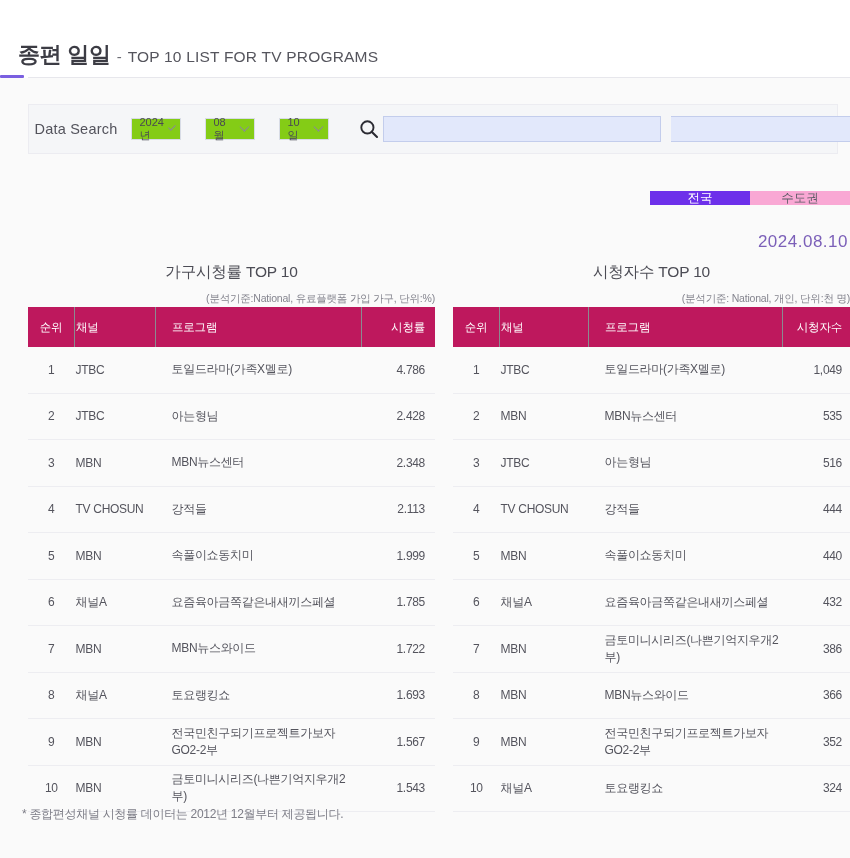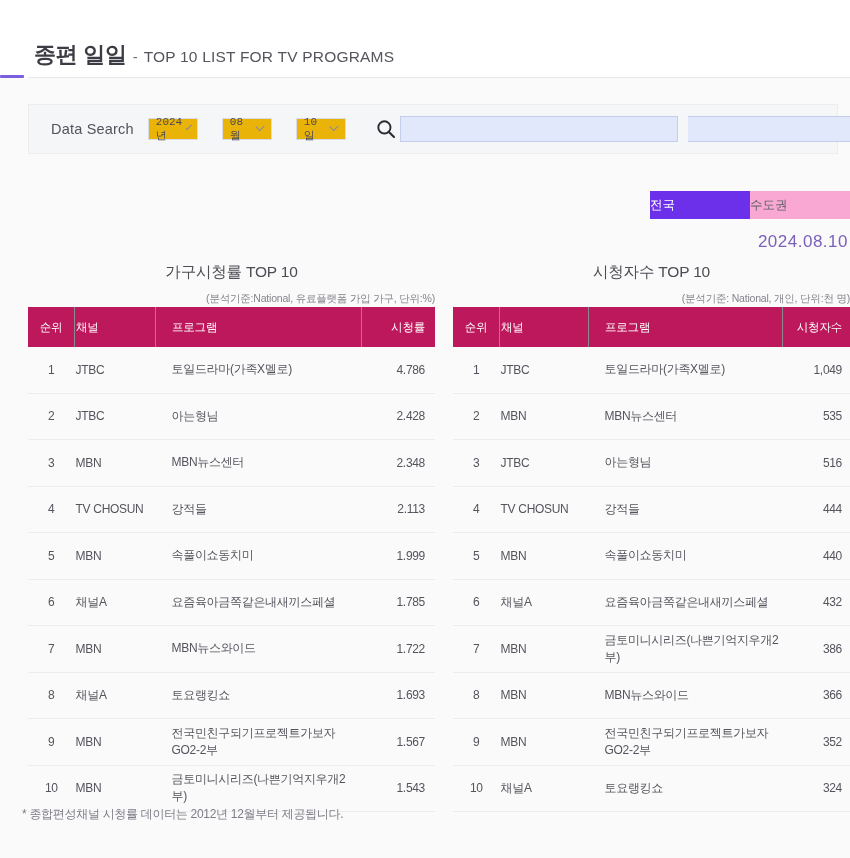--- a/index.html
+++ b/index.html
@@ -18,21 +18,21 @@
 
   
   .page-header {
     position: relative;
     height: 78px;
     background: #ffffff;
     box-sizing: border-box;
   }
   .page-header .title-wrap {
     position: absolute;
-    left: 34px;
+    left: 18px;
     top: 40px;
     display: flex;
     align-items: baseline;
     white-space: nowrap;
   }
   .title-ko {
     font-size: 22px;
     font-weight: 700;
     color: #3c3c44;
     letter-spacing: -0.3px;
@@ -70,45 +70,45 @@
     position: absolute;
     left: 28px;
     top: 104px;
     width: 810px;
     height: 50px;
     background: #f5f6f8;
     border: 1px solid #ececf1;
     box-sizing: border-box;
     display: flex;
     align-items: center;
+    justify-content: center;
   }
   .search-label {
     font-size: 14.5px;
     color: #53535c;
     letter-spacing: 0.2px;
     margin-left: 22px;
     margin-right: 14px;
     white-space: nowrap;
   }
   .select-box {
     height: 22px;
     min-width: 50px;
-    background: #eab308;
+    background: #84cc16;
     border: 1px solid #d8dce6;
     box-sizing: border-box;
     display: flex;
     align-items: center;
     justify-content: center;
     gap: 6px;
     padding: 0 7px;
     margin-right: 24px;
     font-size: 11px;
     color: #494952;
     cursor: pointer;
-    font-family: Liberation Mono, monospace;
   }
   .chev {
     display: inline-block;
     width: 6px;
     height: 6px;
     border-right: 1.3px solid #8b8b96;
     border-bottom: 1.3px solid #8b8b96;
     transform: rotate(45deg) translate(-2px, -2px);
   }
   .search-icon-btn {
@@ -143,24 +143,24 @@
 
   
   .region-tabs {
     position: absolute;
     right: 0;
     top: 191px;
     display: flex;
   }
   .region-tab {
     width: 100px;
-    height: 28px;
+    height: 14px;
     display: flex;
     align-items: center;
-    justify-content: flex-start;
+    justify-content: center;
     font-size: 12.5px;
     cursor: pointer;
     box-sizing: border-box;
   }
   .region-tab.active {
     background: #6d30ea;
     color: #ffffff;
   }
   .region-tab.inactive {
     background: #f9a8d4;

